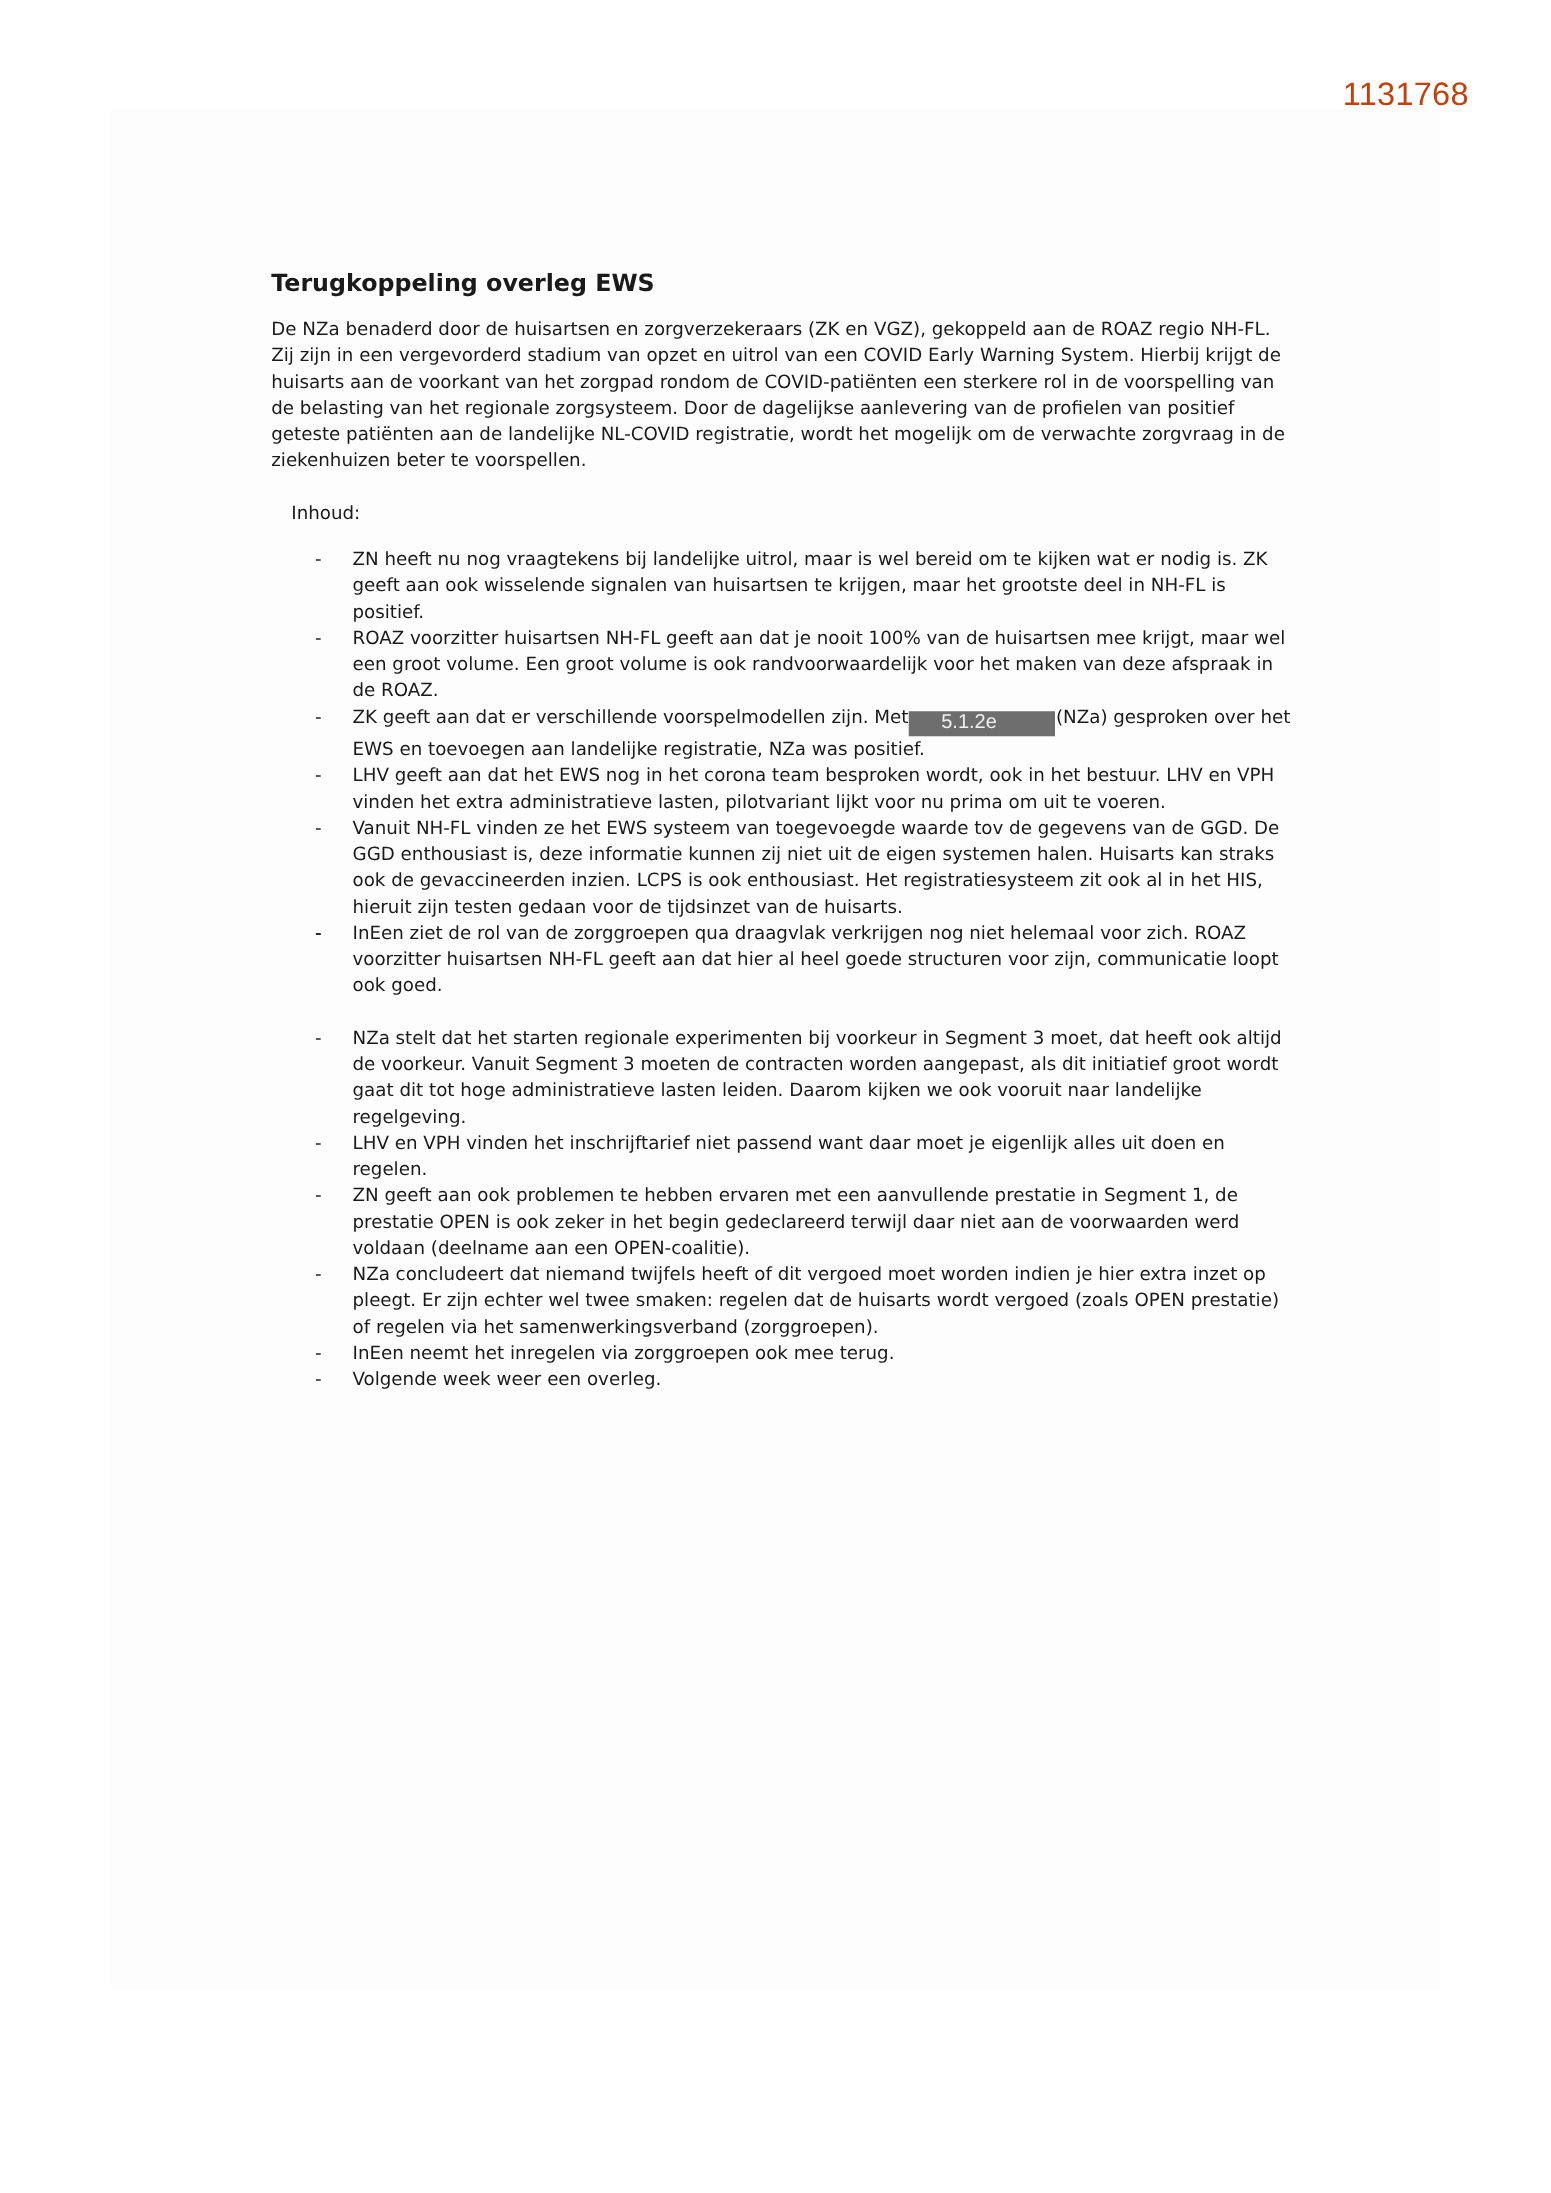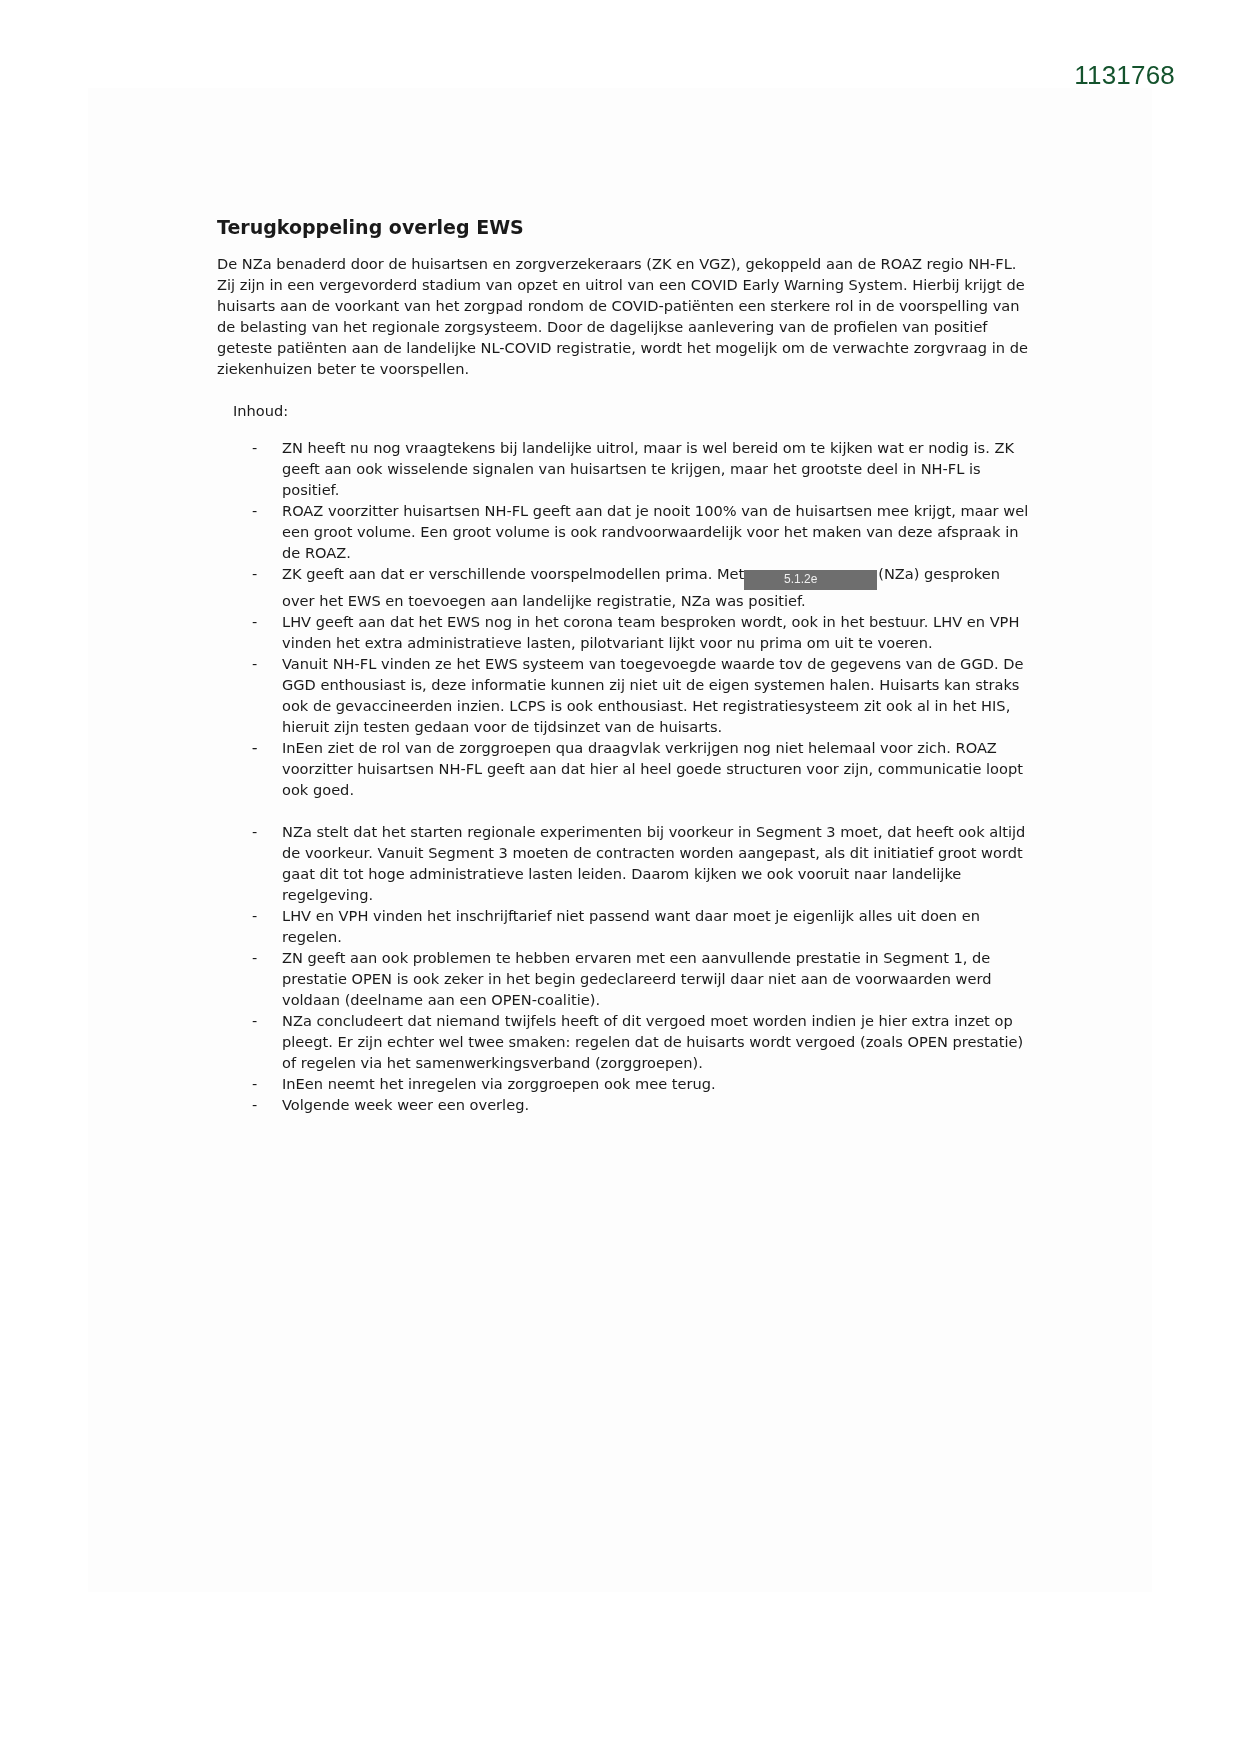--- a/index.html
+++ b/index.html
@@ -14,21 +14,21 @@
       overflow: hidden;
       font-family: "DejaVu Sans", sans-serif;
       color: #1a1a1a;
     }
     .doc-number {
       position: absolute;
       top: 60px;
       right: 66px;
       font-family: "Liberation Sans", sans-serif;
       font-size: 26px;
-      color: #14532d;
+      color: #c2410c;
       letter-spacing: 0.2px;
     }
     .page-scan {
       position: absolute;
       left: 88px;
       top: 88px;
       width: 1064px;
       height: 1504px;
       background: #fdfdfd;
     }
@@ -64,22 +64,22 @@
     ul.dash-list li .dash {
       position: absolute;
       left: 35px;
       top: 0;
     }
     .redaction {
       display: inline-block;
       background: #6e6e6e;
       color: #f0f0f0;
       font-family: "Liberation Sans", sans-serif;
-      font-size: 12px;
-      width: 133px;
+      font-size: 16px;
+      width: 117px;
       height: 20px;
       line-height: 18px;
       text-align: center;
       vertical-align: -4px;
       margin: 0 1px 0 0;
       box-sizing: border-box;
       padding-right: 20px;
     }
   </style>
 </head>
@@ -100,21 +100,21 @@
       <li>
         <span class="dash">-</span>
         <span>ZN heeft nu nog vraagtekens bij landelijke uitrol, maar is wel bereid om te kijken wat er nodig is. ZK geeft aan ook wisselende signalen van huisartsen te krijgen, maar het grootste deel in NH-FL is positief.</span>
       </li>
       <li>
         <span class="dash">-</span>
         <span>ROAZ voorzitter huisartsen NH-FL geeft aan dat je nooit 100% van de huisartsen mee krijgt, maar wel een groot volume. Een groot volume is ook randvoorwaardelijk voor het maken van deze afspraak in de ROAZ.</span>
       </li>
       <li>
         <span class="dash">-</span>
-        <span>ZK geeft aan dat er verschillende voorspelmodellen prima. Met</span><span class="redaction">5.1.2e</span><span>(NZa) gesproken over het EWS en toevoegen aan landelijke registratie, NZa was positief.</span>
+        <span>ZK geeft aan dat er verschillende voorspelmodellen zijn. Met</span><span class="redaction">5.1.2e</span><span>(NZa) gesproken over het EWS en toevoegen aan landelijke registratie, NZa was positief.</span>
       </li>
       <li>
         <span class="dash">-</span>
         <span>LHV geeft aan dat het EWS nog in het corona team besproken wordt, ook in het bestuur. LHV en VPH vinden het extra administratieve lasten, pilotvariant lijkt voor nu prima om uit te voeren.</span>
       </li>
       <li>
         <span class="dash">-</span>
         <span>Vanuit NH-FL vinden ze het EWS systeem van toegevoegde waarde tov de gegevens van de GGD. De GGD enthousiast is, deze informatie kunnen zij niet uit de eigen systemen halen. Huisarts kan straks ook de gevaccineerden inzien. LCPS is ook enthousiast. Het registratiesysteem zit ook al in het HIS, hieruit zijn testen gedaan voor de tijdsinzet van de huisarts.</span>
       </li>
       <li>

